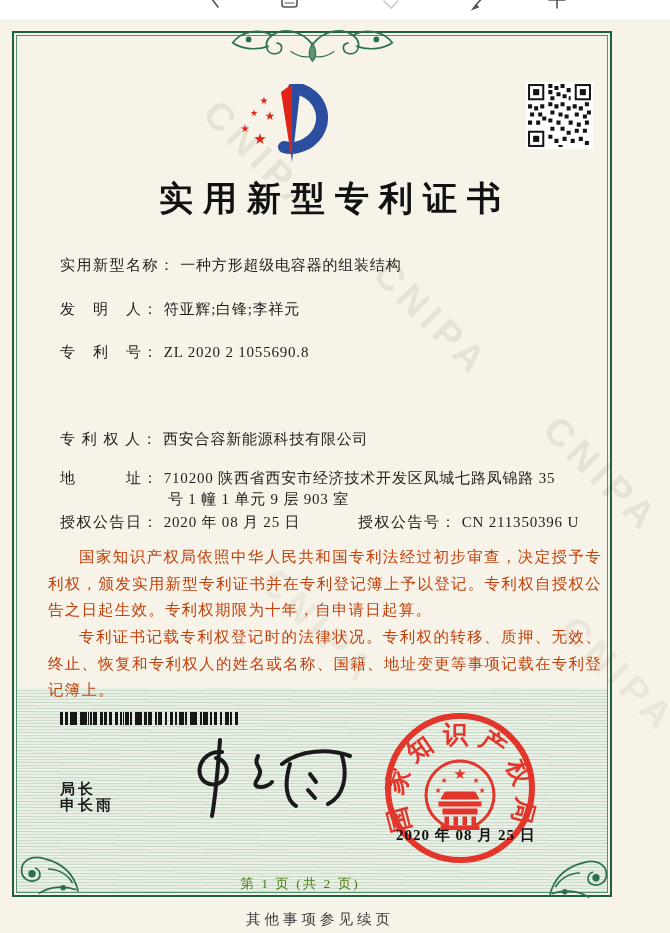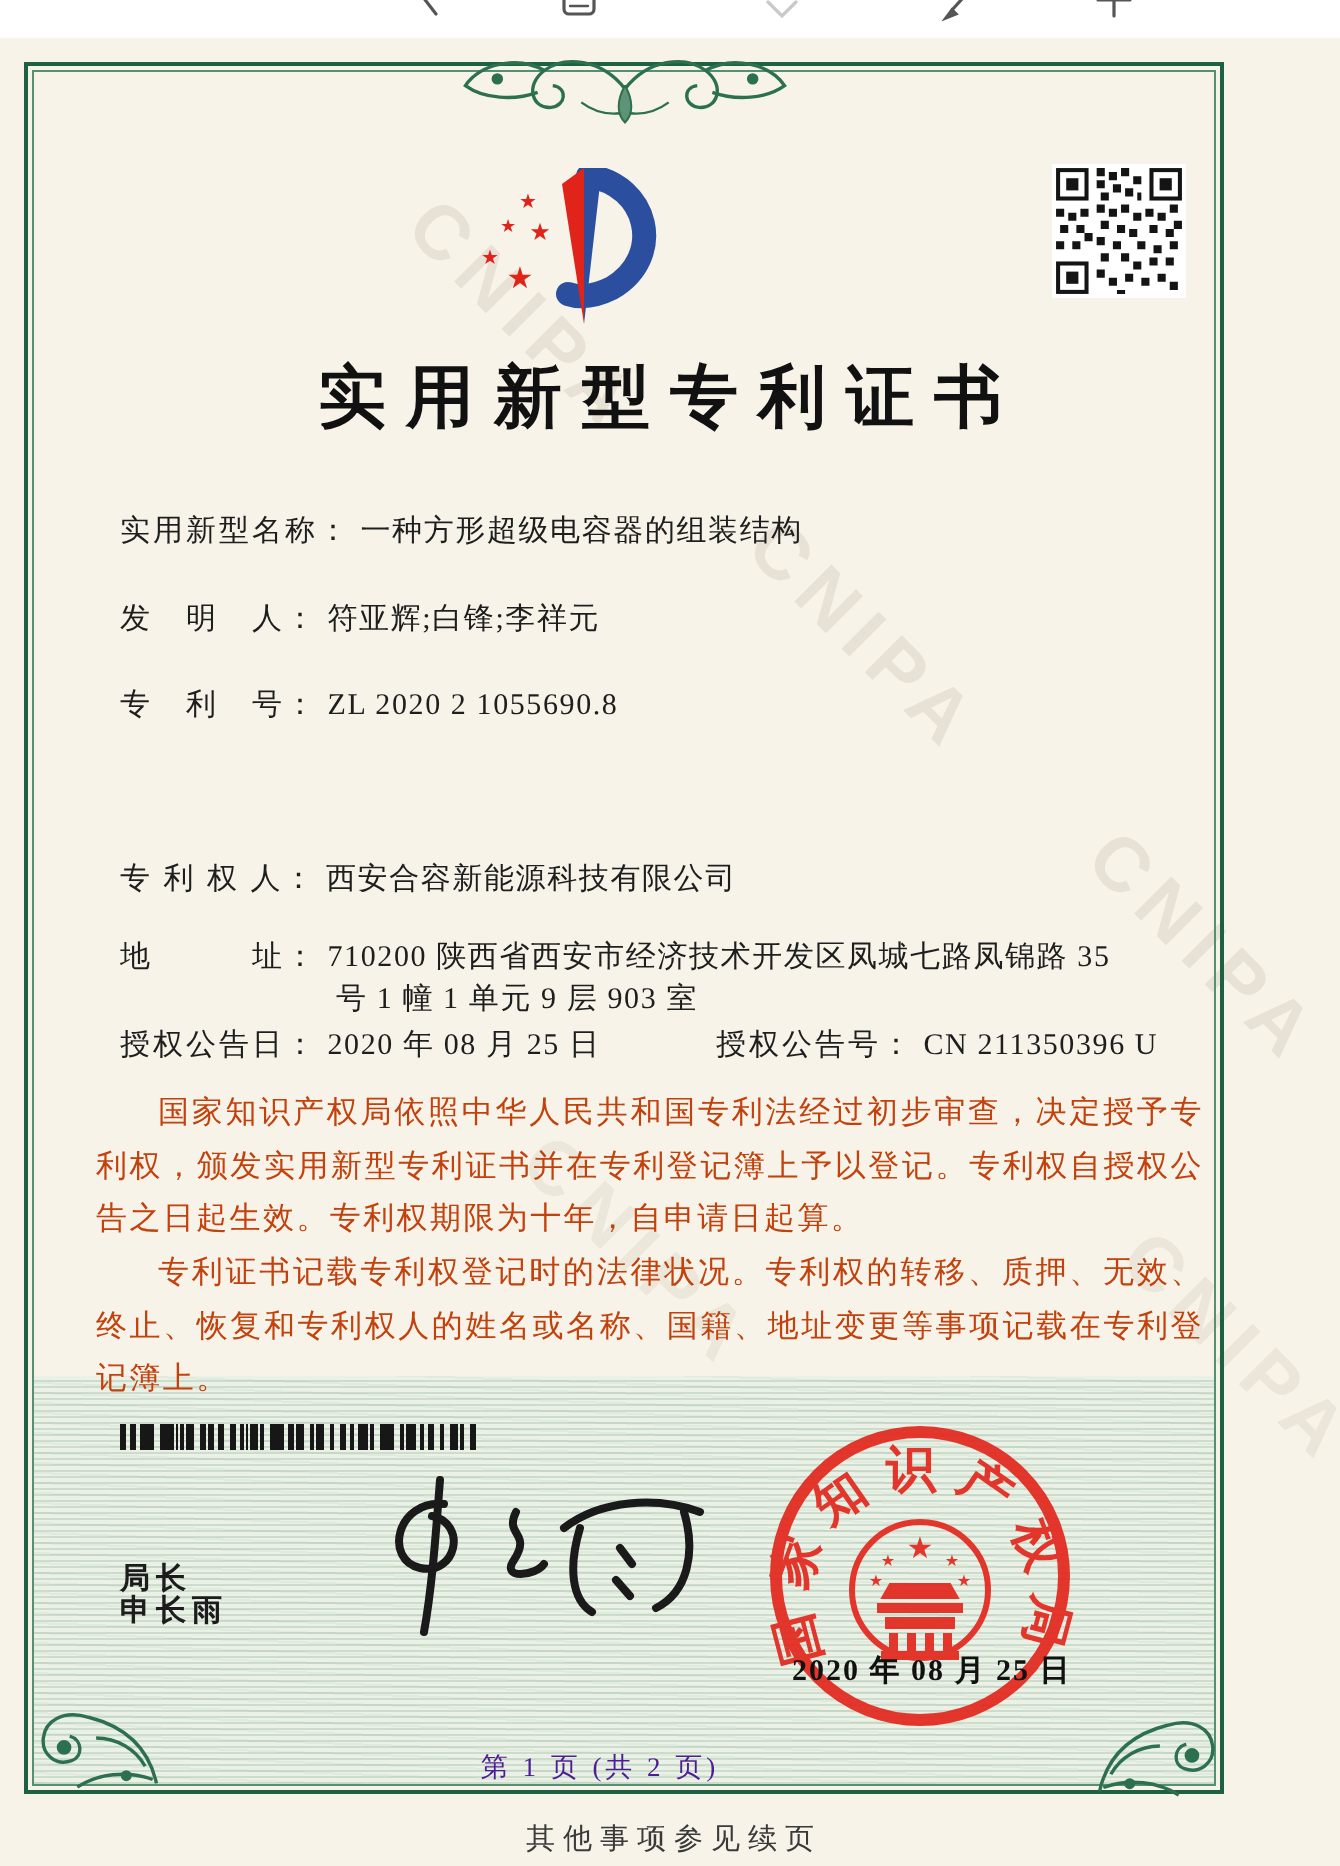--- a/index.html
+++ b/index.html
@@ -41,22 +41,22 @@
        repeating-linear-gradient(90deg,#171717 0 2px,transparent 2px 5px),
        repeating-linear-gradient(90deg,#171717 0 1px,transparent 1px 7px),
        repeating-linear-gradient(90deg,#171717 0 3px,transparent 3px 11px);}
 
   .signer{left:60px;font-family:"Liberation Sans","DejaVu Sans",sans-serif;
           font-weight:700;font-size:15px;letter-spacing:3px;color:#1c1c1c;}
 
   .seal{left:383px;top:711px;width:154px;height:154px;z-index:6;}
   .seal-date{left:396px;top:826px;font-size:15px;letter-spacing:1px;color:#111;z-index:7;font-weight:600;}
 
-  .page-info{left:0;top:875px;width:600px;text-align:center;font-size:13.5px;letter-spacing:2px;color:#4c1d95;z-index:8;}
-  .cont-note{left:246px;top:910px;font-size:14.5px;letter-spacing:4px;color:#3a3a3a;margin-left:17px;}
+  .page-info{left:0;top:875px;width:600px;text-align:center;font-size:13.5px;letter-spacing:2px;color:#4d7c0f;z-index:8;}
+  .cont-note{left:246px;top:910px;font-size:14.5px;letter-spacing:4px;color:#3a3a3a;}
 
   .wm{font-family:"Liberation Sans","DejaVu Sans",sans-serif;font-weight:700;font-size:38px;
       letter-spacing:6px;color:rgba(158,148,126,.18);transform:rotate(45deg);transform-origin:left top;
       white-space:nowrap;pointer-events:none;}
 
   .z10{z-index:10;}
 </style>
 </head>
 <body>
 

